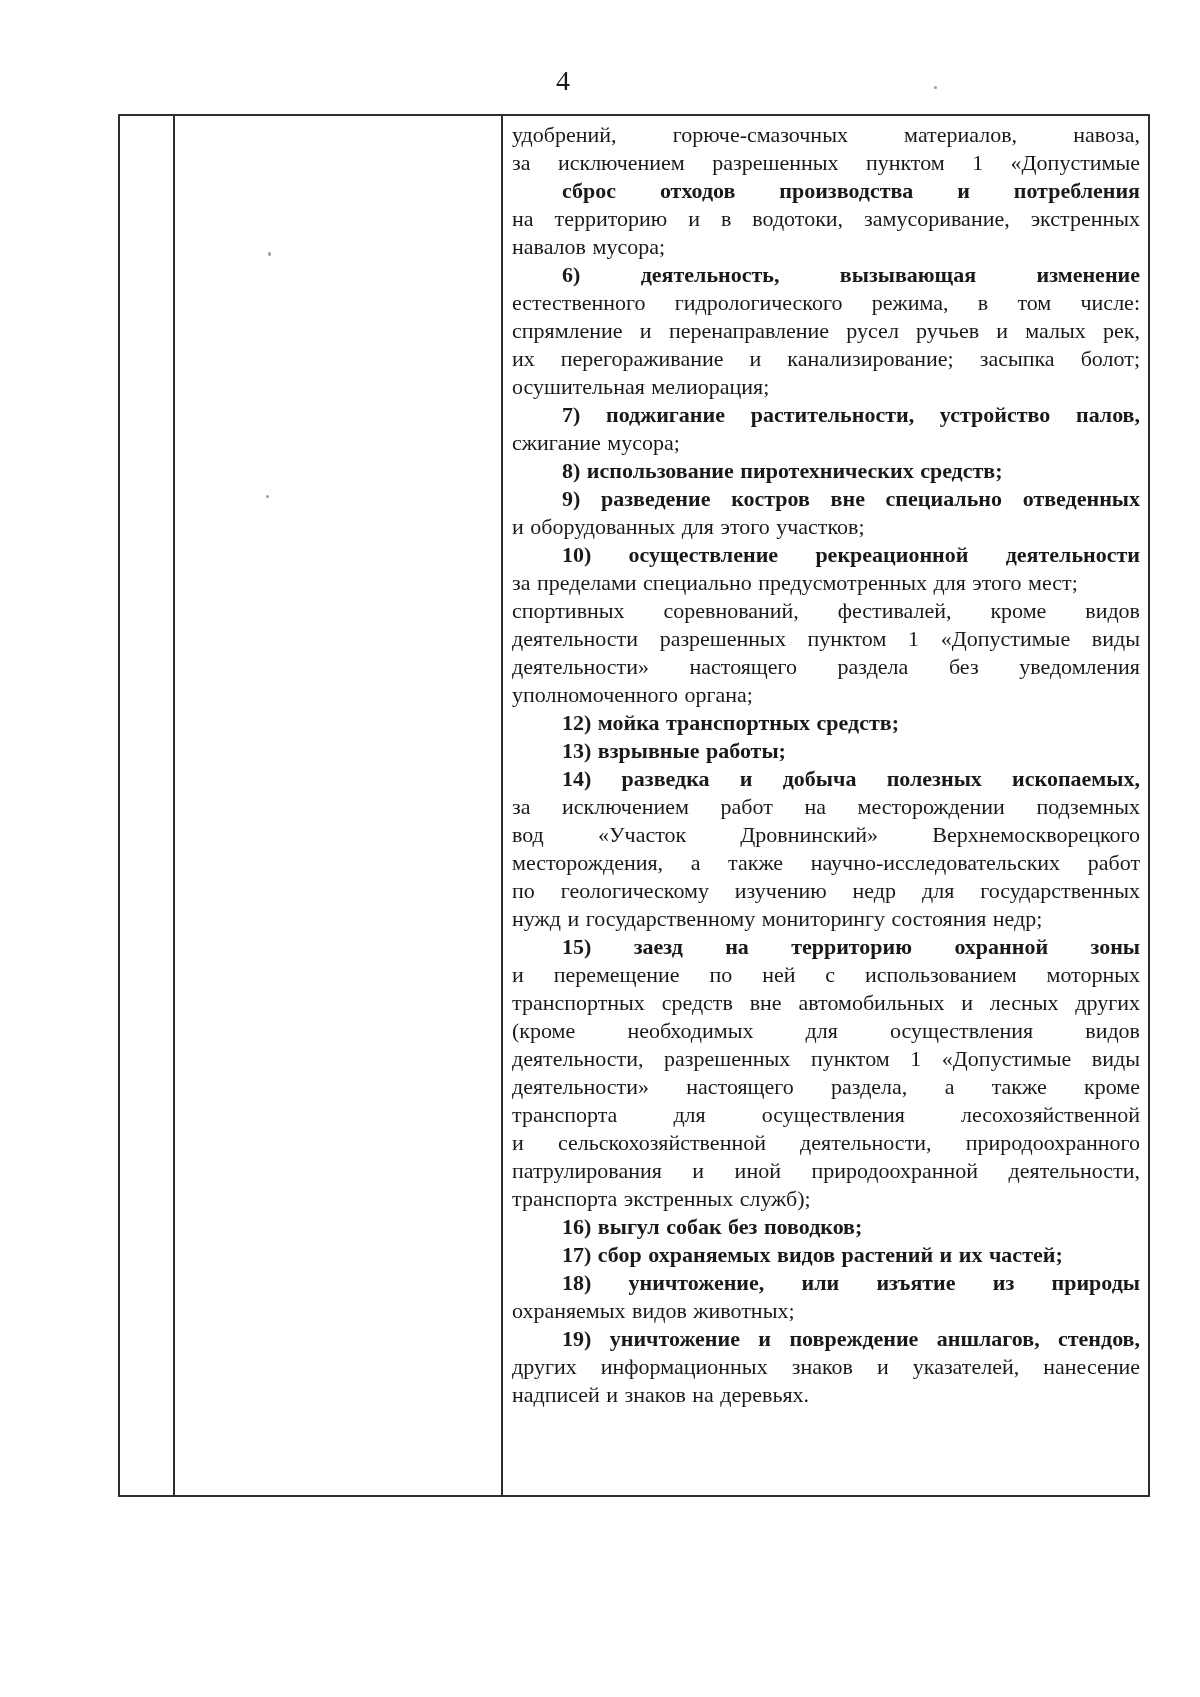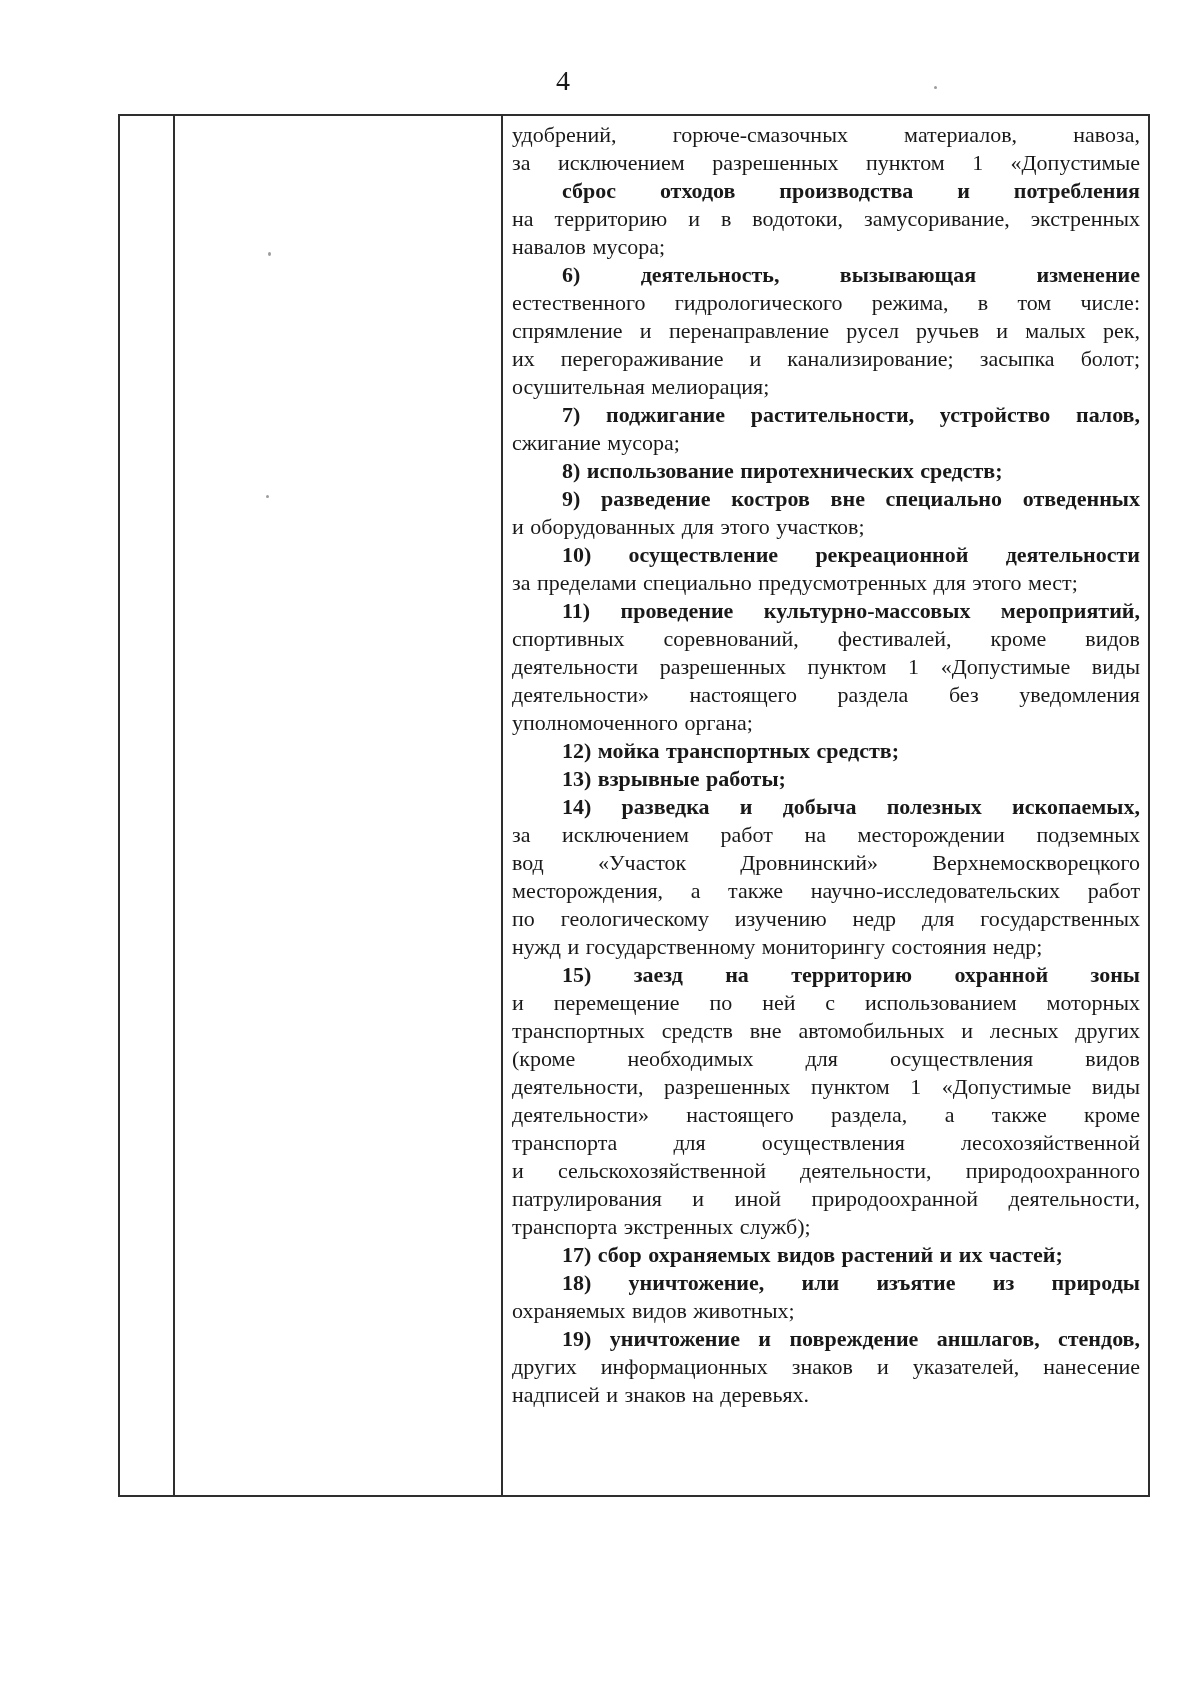--- a/index.html
+++ b/index.html
@@ -96,21 +96,20 @@
         <div class="line">спрямление и перенаправление русел ручьев и малых рек,</div>
         <div class="line">их перегораживание и канализирование; засыпка болот;</div>
         <div class="line para-end">осушительная мелиорация;</div>
         <div class="line indent">7) поджигание растительности, устройство палов,</div>
         <div class="line para-end">сжигание мусора;</div>
         <div class="line para-end indent">8) использование пиротехнических средств;</div>
         <div class="line indent">9) разведение костров вне специально отведенных</div>
         <div class="line para-end">и оборудованных для этого участков;</div>
         <div class="line indent">10) осуществление рекреационной деятельности</div>
         <div class="line para-end">за пределами специально предусмотренных для этого мест;</div>
-        <div class="line indent">11) проведение культурно-массовых мероприятий,</div>
         <div class="line">спортивных соревнований, фестивалей, кроме видов</div>
         <div class="line">деятельности разрешенных пунктом 1 «Допустимые виды</div>
         <div class="line">деятельности» настоящего раздела без уведомления</div>
         <div class="line para-end">уполномоченного органа;</div>
         <div class="line para-end indent">12) мойка транспортных средств;</div>
         <div class="line para-end indent">13) взрывные работы;</div>
         <div class="line indent">14) разведка и добыча полезных ископаемых,</div>
         <div class="line">за исключением работ на месторождении подземных</div>
         <div class="line">вод «Участок Дровнинский» Верхнемоскворецкого</div>
         <div class="line">месторождения, а также научно-исследовательских работ</div>
@@ -119,20 +118,21 @@
         <div class="line indent">15) заезд на территорию охранной зоны</div>
         <div class="line">и перемещение по ней с использованием моторных</div>
         <div class="line">транспортных средств вне автомобильных и лесных других</div>
         <div class="line">(кроме необходимых для осуществления видов</div>
         <div class="line">деятельности, разрешенных пунктом 1 «Допустимые виды</div>
         <div class="line">деятельности» настоящего раздела, а также кроме</div>
         <div class="line">транспорта для осуществления лесохозяйственной</div>
         <div class="line">и сельскохозяйственной деятельности, природоохранного</div>
         <div class="line">патрулирования и иной природоохранной деятельности,</div>
         <div class="line para-end">транспорта экстренных служб);</div>
+        <div class="line para-end indent">16) выгул собак без поводков;</div>
         <div class="line para-end indent">17) сбор охраняемых видов растений и их частей;</div>
         <div class="line indent">18) уничтожение, или изъятие из природы</div>
         <div class="line para-end">охраняемых видов животных;</div>
         <div class="line indent">19) уничтожение и повреждение аншлагов, стендов,</div>
         <div class="line">других информационных знаков и указателей, нанесение</div>
         <div class="line para-end">надписей и знаков на деревьях.</div>
       </div>
   </div>
 
   <div class="speck" style="left:934px; top:86px; width:3px; height:3px;"></div>

